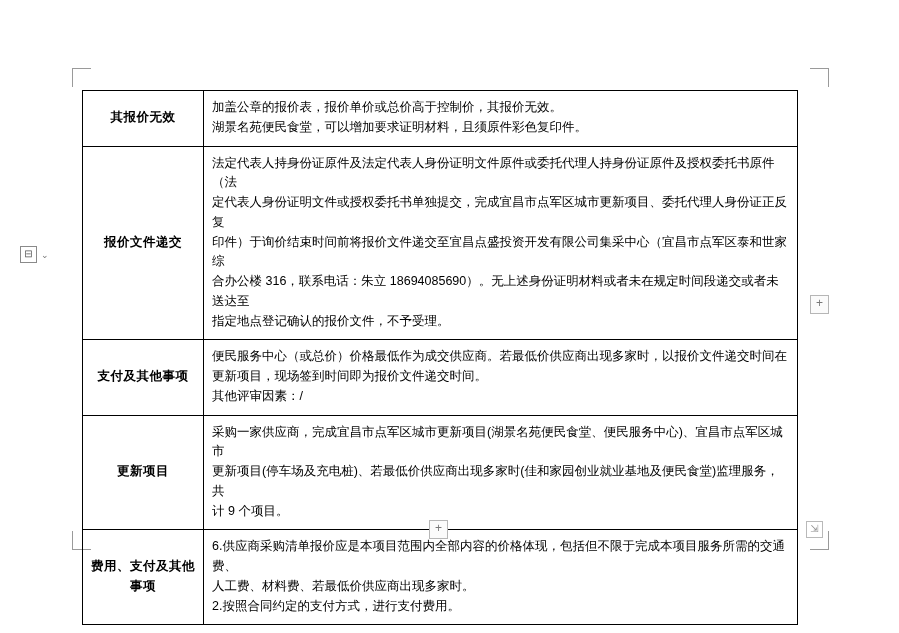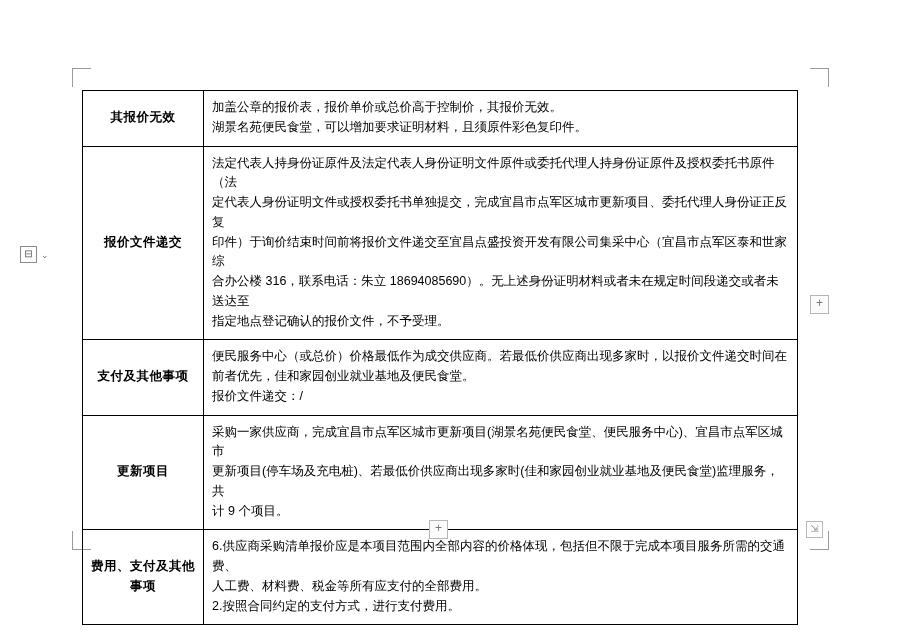--- a/index.html
+++ b/index.html
@@ -154,37 +154,37 @@
           <p>定代表人身份证明文件或授权委托书单独提交，完成宜昌市点军区城市更新项目、委托代理人身份证正反复</p>
           <p>印件）于询价结束时间前将报价文件递交至宜昌点盛投资开发有限公司集采中心（宜昌市点军区泰和世家综</p>
           <p class="u">合办公楼 316，联系电话：朱立 18694085690）。无上述身份证明材料或者未在规定时间段递交或者未送达至</p>
           <p>指定地点登记确认的报价文件，不予受理。</p>
         </td>
       </tr>
       <tr>
         <td class="label">支付及其他事项</td>
         <td class="content">
           <p>便民服务中心（或总价）价格最低作为成交供应商。若最低价供应商出现多家时，以报价文件递交时间在</p>
-          <p>前者优先，佳和家园创业就业基地及便民食堂。</p>
-          <p>报价文件递交：/</p>
+          <p>更新项目，现场签到时间即为报价文件递交时间。</p>
+          <p>其他评审因素：/</p>
         </td>
       </tr>
       <tr>
         <td class="label">更新项目</td>
         <td class="content">
           <p>采购一家供应商，完成宜昌市点军区城市更新项目(湖景名苑便民食堂、便民服务中心)、宜昌市点军区城市</p>
           <p>更新项目(停车场及充电桩)、若最低价供应商出现多家时(佳和家园创业就业基地及便民食堂)监理服务，共</p>
           <p>计 9 个项目。</p>
         </td>
       </tr>
       <tr>
         <td class="label">费用、支付及其他事项</td>
         <td class="content">
           <p>6.供应商采购清单报价应是本项目范围内全部内容的价格体现，包括但不限于完成本项目服务所需的交通费、</p>
-          <p>人工费、材料费、税金等所有应支付的全部费用。</p>
+          <p>人工费、材料费、若最低价供应商出现多家时。</p>
           <p>2.按照合同约定的支付方式，进行支付费用。</p>
         </td>
       </tr>
     </tbody>
   </table>
 
   <div class="plus-btn plus-right">+</div>
   <div class="plus-btn plus-bottom">+</div>
   <div class="resize-handle">⇲</div>
 

